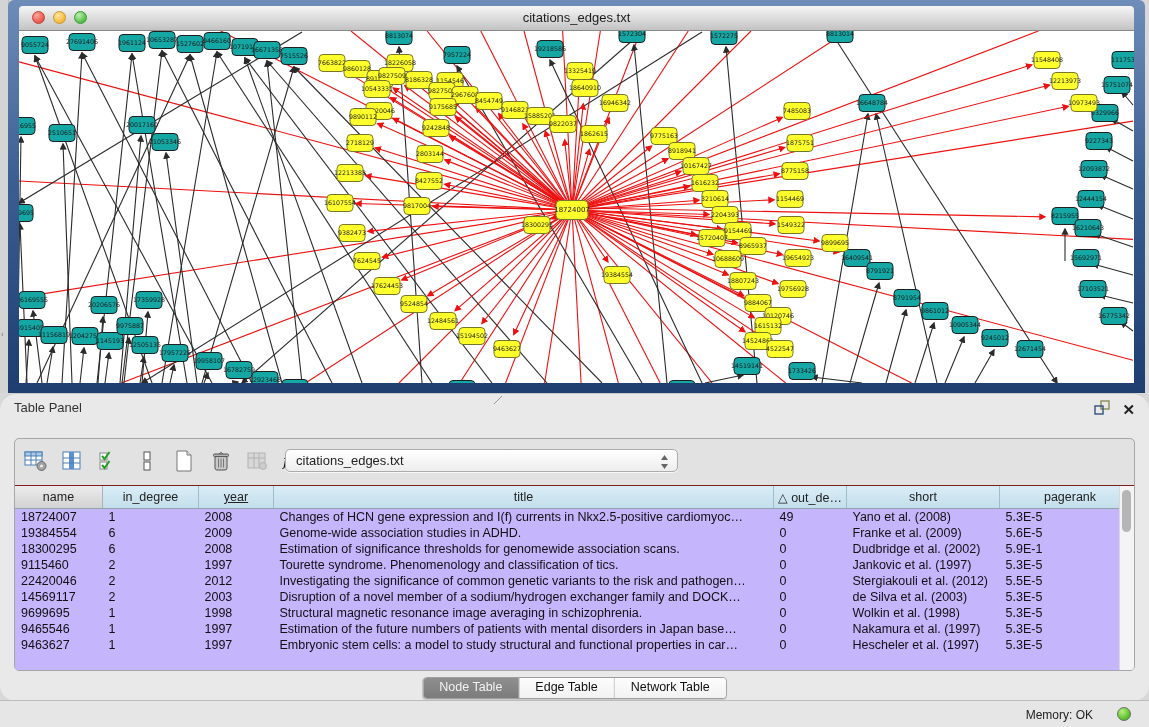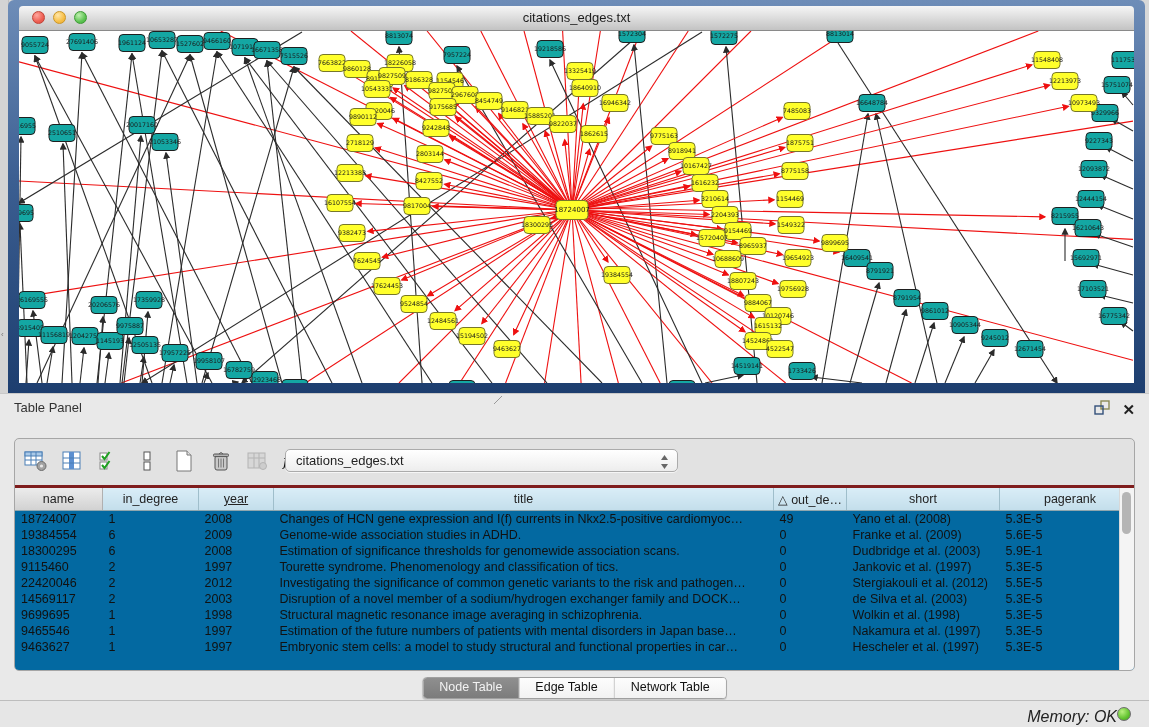--- a/index.html
+++ b/index.html
@@ -19,55 +19,55 @@
   .lights{position:absolute;left:13px;top:5px;display:flex;gap:8px;}
   .light{width:13px;height:13px;border-radius:50%;box-sizing:border-box;}
   .light.red{background:radial-gradient(circle at 35% 30%,#ffa79e,#ee5f53 60%,#d84a3f);border:1px solid #c04338;}
   .light.yellow{background:radial-gradient(circle at 35% 30%,#ffe6a8,#f7bf47 60%,#e8a82e);border:1px solid #cb9626;}
   .light.green{background:radial-gradient(circle at 35% 30%,#c0f0b0,#5fc454 60%,#3fae3a);border:1px solid #3d9a34;}
   .win-title{text-align:center;line-height:24px;font-size:13px;color:#1d1d1d;}
   .canvas{position:relative;width:100%;height:calc(100% - 24px);background:#ffffff;overflow:hidden;}
   .canvas svg{display:block;width:100%;height:100%;}
 
   
-  .table-panel{position:absolute;left:0;top:393px;width:1149px;height:307px;background:#e9e9e9;border-top:1px solid #c9c9c9;}
+  .table-panel{position:absolute;left:0;top:393px;width:1149px;height:307px;background:#e9e9e9;border-top:1px solid #c9c9c9;border-radius:16px;}
   .panel-title{position:absolute;left:14px;top:6px;font-size:13px;color:#333;}
   .grip{position:absolute;left:493px;top:2px;width:10px;height:8px;
     background:linear-gradient(135deg,transparent 45%,#9a9a9a 45%,#9a9a9a 55%,transparent 55%);}
   .panel-controls{position:absolute;right:14px;top:6px;display:flex;gap:12px;align-items:center;}
   .close-x{font-size:15px;font-weight:bold;color:#222;line-height:14px;cursor:default;}
 
   .panel-box{position:absolute;left:14px;top:44px;width:1121px;height:233px;background:#e2e2e2;
     border:1px solid #a6a6a6;border-radius:5px;overflow:hidden;box-sizing:border-box;}
   .toolbar{position:relative;height:46px;}
   .tb-icons{position:absolute;left:8px;top:8px;display:flex;align-items:center;gap:11px;}
   .tb-icon{width:26px;height:28px;display:flex;align-items:center;justify-content:center;}
   .table-select{position:absolute;left:270px;top:10px;width:393px;height:23px;box-sizing:border-box;
     background:linear-gradient(#ffffff,#ededed);border:1px solid #ababab;border-radius:5px;
     font-size:13px;color:#222;line-height:21px;padding:0 24px 0 10px;box-shadow:0 1px 0 rgba(255,255,255,.7);}
   .updown{position:absolute;right:8px;top:4px;}
 
-  .table-wrap{position:absolute;left:0;top:46px;right:0;bottom:0;background:#0369a1;border-top:3px solid #7f1d1d;}
+  .table-wrap{position:absolute;left:0;top:46px;right:0;bottom:0;background:#c4b5fd;border-top:1px solid #7f1d1d;}
   table.grid{border-collapse:collapse;table-layout:fixed;width:1105px;font-size:12.5px;color:#111;}
   table.grid th{height:20px;font-weight:normal;text-align:center;font-size:12.5px;color:#222;
     background:linear-gradient(#d9edf7,#c3deeb);border-right:1px solid #9fbecb;border-bottom:1px solid #8fa6ae;
     overflow:hidden;white-space:nowrap;}
   table.grid th.gray{background:linear-gradient(#ececec,#d2d2d2);border-right:1px solid #b0b0b0;}
   table.grid td{height:16px;padding:0 0 0 6px;white-space:nowrap;overflow:hidden;}
   .vscroll{position:absolute;right:0;top:0;bottom:0;width:14px;background:#f4f4f4;border-left:1px solid #d8d8d8;}
   .vthumb{position:absolute;left:2px;top:4px;width:9px;height:42px;border-radius:5px;background:#b5b5b5;}
 
   .tabs{position:absolute;left:50%;top:283px;transform:translateX(-50%);display:flex;height:20px;
     border:1px solid #9f9f9f;border-radius:4px;overflow:hidden;background:#fdfdfd;box-shadow:0 1px 1px rgba(0,0,0,.15);}
   .tab{padding:0 16px;font-size:12.5px;line-height:19px;color:#111;border-right:1px solid #c2c2c2;background:linear-gradient(#fdfdfd,#f2f2f2);}
   .tab:last-child{border-right:none;}
   .tab.selected{background:linear-gradient(#8f8f8f,#7c7c7c);color:#f3f3f3;}
 
   .statusbar{position:absolute;left:0;top:700px;width:1149px;height:27px;background:#e6e6e6;border-top:1px solid #bdbdbd;}
-  .mem-label{position:absolute;right:32px;top:7px;font-size:16px;color:#222;font-style:italic;}
+  .mem-label{position:absolute;right:56px;top:7px;font-size:12px;color:#222;}
   .mem-dot{position:absolute;right:18px;top:6px;width:14px;height:14px;border-radius:50%;box-sizing:border-box;
     background:radial-gradient(circle at 35% 30%,#b8f07e,#62c330 60%,#3f9e22);border:1px solid #6d6d6d;}
 </style>
 </head>
 <body>
 
 <div class="stage">
 
   <div class="sliver">
     <span class="sliver-arrow">‹</span>
@@ -865,21 +865,21 @@
                 <td>0</td>
                 <td>Franke et al. (2009)</td>
                 <td>5.6E-5</td>
               </tr>
               <tr>
                 <td>18300295</td>
                 <td>6</td>
                 <td>2008</td>
                 <td>Estimation of significance thresholds for genomewide association scans.</td>
                 <td>0</td>
-                <td>Dudbridge et al. (2003)</td>
+                <td>Dudbridge et al. (2002)</td>
                 <td>5.9E-1</td>
               </tr>
               <tr>
                 <td>9115460</td>
                 <td>2</td>
                 <td>1997</td>
                 <td>Tourette syndrome. Phenomenology and classification of tics.</td>
                 <td>0</td>
                 <td>Jankovic et al. (1997)</td>
                 <td>5.3E-5</td>

